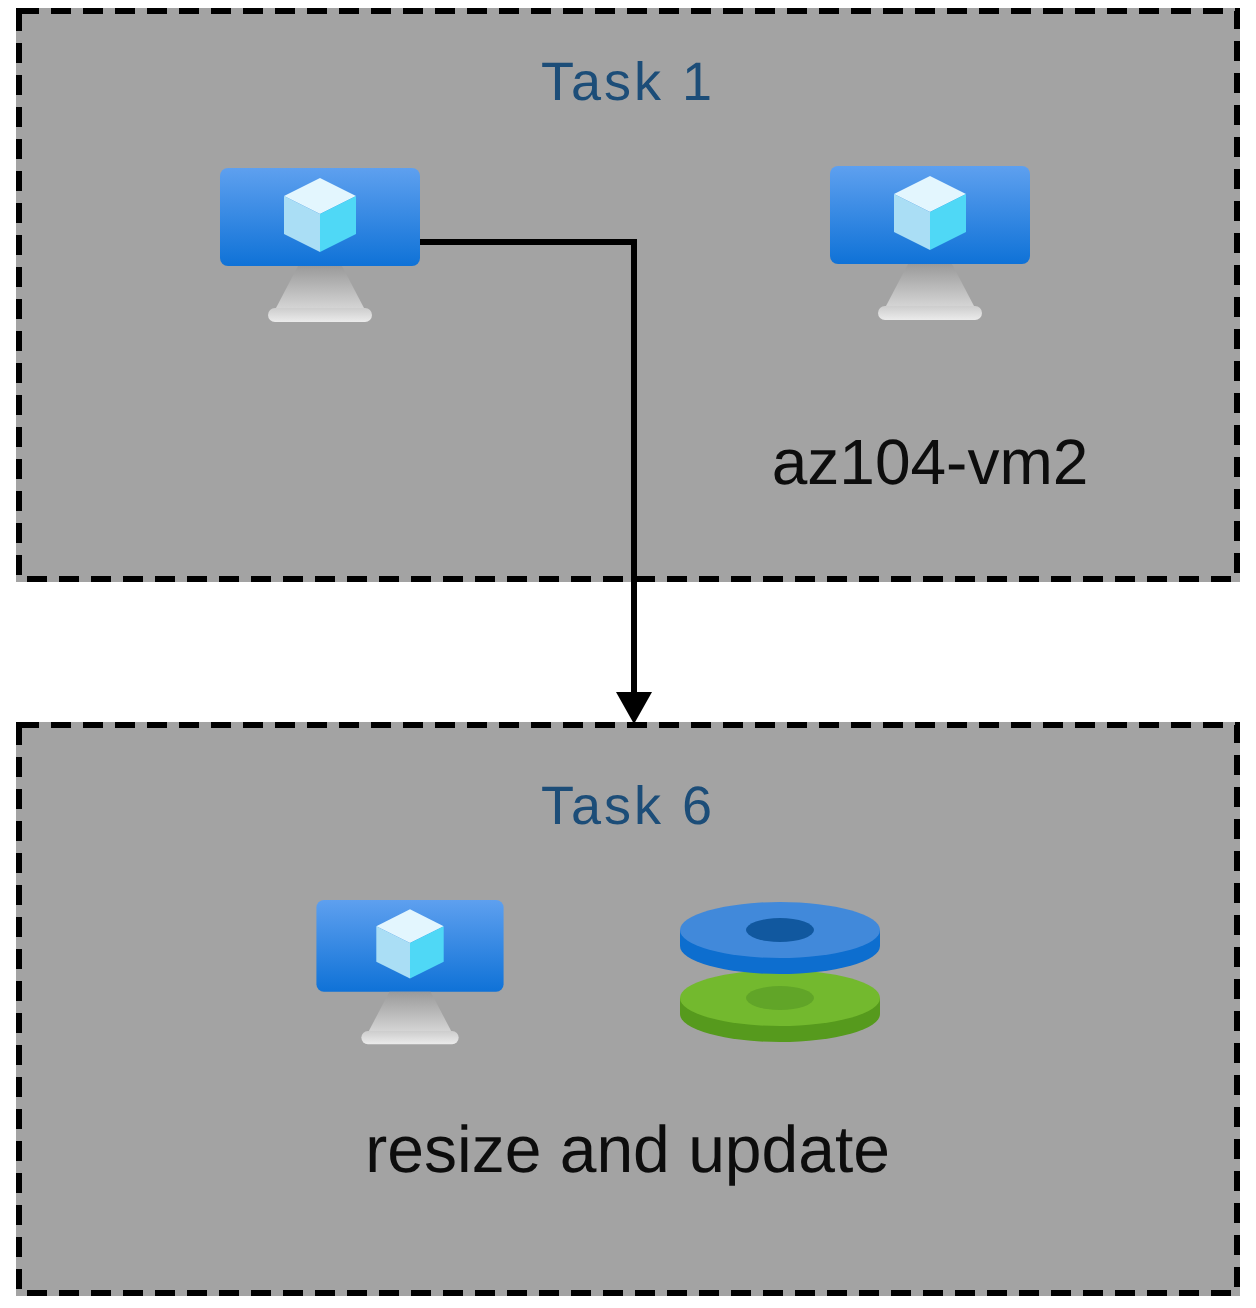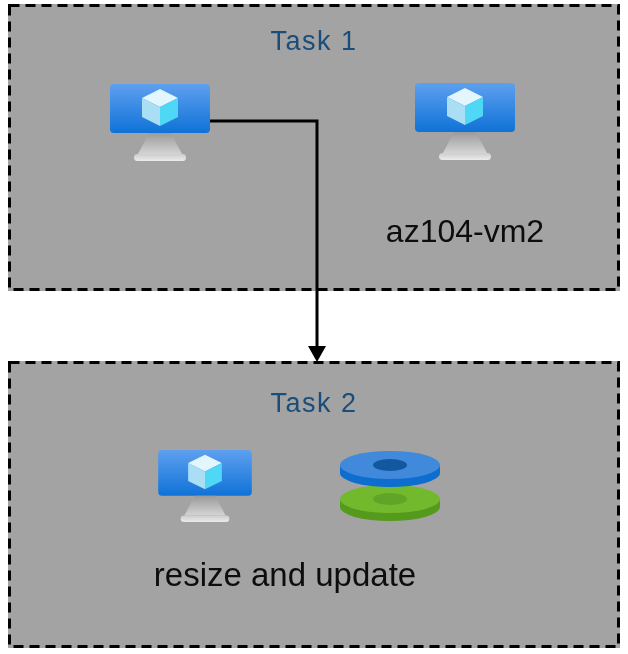--- a/index.html
+++ b/index.html
@@ -18,21 +18,21 @@
     font-size:27px;letter-spacing:1.5px;color:#1c4d78;
   }
   #task1-box .box-title{top:22px;}
   #task2-box .box-title{top:27px;}
   .abs{position:absolute;}
   .vm-label{
     position:absolute;width:280px;text-align:center;
     font-size:32px;line-height:38px;color:#0d0d0d;
   }
   .caption{
-    position:absolute;width:320px;text-align:center;
+    position:absolute;width:320px;text-align:right;
     font-size:33px;color:#0d0d0d;
   }
   #overlay{
     position:absolute;left:0;top:0;width:628px;height:654px;
     pointer-events:none;z-index:5;
   }
 </style>
 </head>
 <body>
 
@@ -89,21 +89,21 @@
       <path d="M39,49 L61,49 L72,70 L28,70 Z" fill="url(#std2)"></path>
       <rect x="24" y="70" width="52" height="7" rx="3.5" fill="url(#bas2)"></rect>
     </svg>
   </div>
   <div class="vm-label" style="left:317px;top:172px;margin-top:36px;">
     <div>az104-vm2</div>
   </div>
 </div>
 
 <div class="box" id="task2-box">
-  <div class="box-title">Task 2</div>
+  <div class="box-title">Task 6</div>
 
   <div class="abs" style="left:150px;top:89px;">
     <svg width="94" height="73" viewBox="0 0 100 78">
       <defs>
         <linearGradient id="scr3" x1="0" y1="0" x2="0" y2="1">
           <stop offset="0" stop-color="#5ea0ef"></stop>
             <stop offset="1" stop-color="#0f72d7"></stop>
         </linearGradient>
         <linearGradient id="std3" x1="0" y1="0" x2="0" y2="1">
           <stop offset="0" stop-color="#9a9a9a"></stop>

